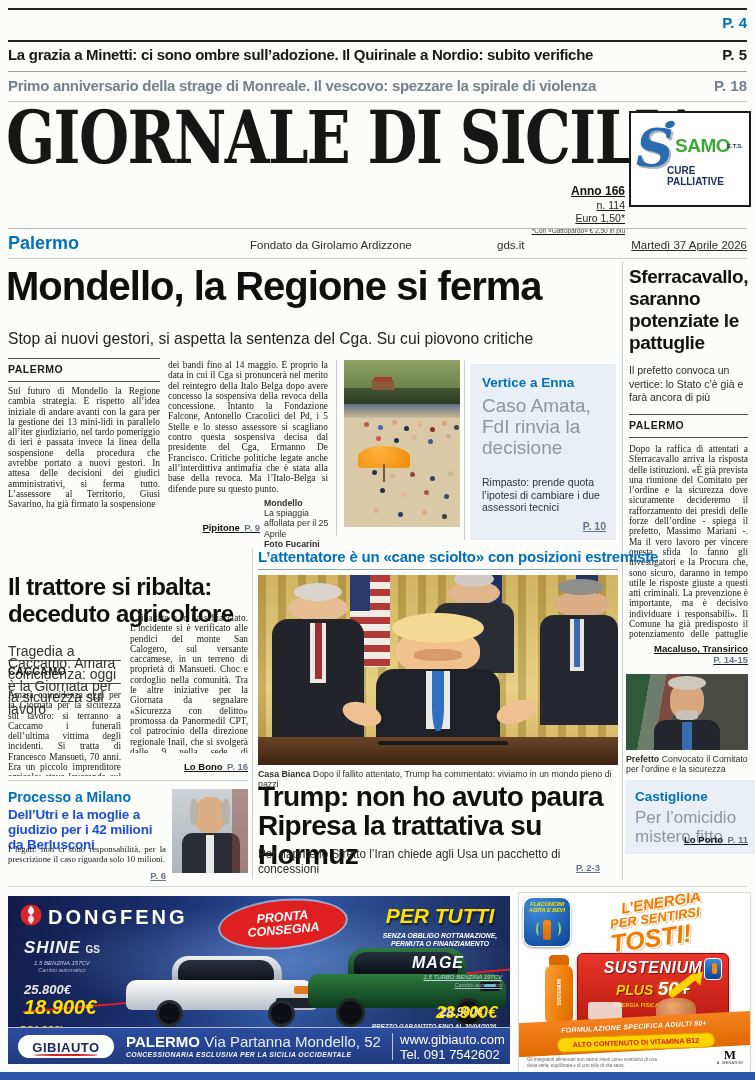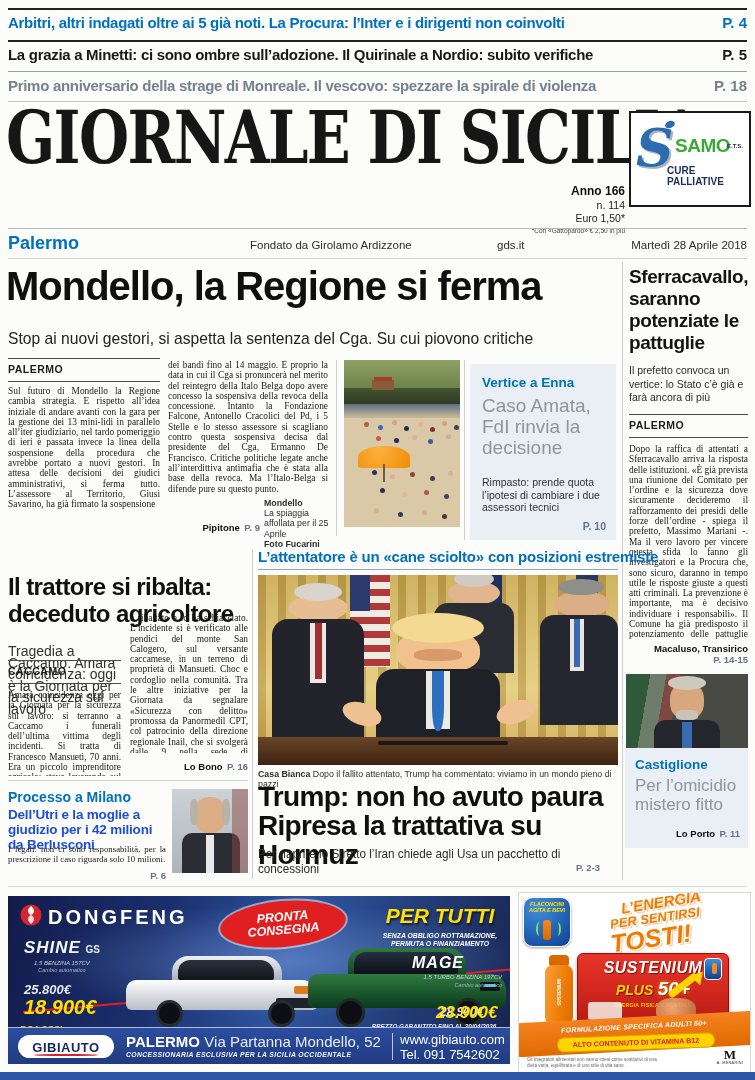--- a/index.html
+++ b/index.html
@@ -1,20 +1,20 @@
 <!DOCTYPE html>
 <html lang="it"><head>
 <meta charset="utf-8">
 <style>
   html,body{margin:0;padding:0;background:#d8d8d8;}
   .page{position:relative;width:755px;height:1080px;margin:0 auto;background:#fcfcfa;
         font-family:"Liberation Sans",sans-serif;overflow:hidden;color:#151515;}
   .abs{position:absolute;}
   .b{font-weight:700;} .xb{font-weight:800;} .i{font-style:italic;}
-  .r{text-align:right;} .c{text-align:center;}
+  .r{text-align:right;text-decoration:underline;} .c{text-align:center;}
   .hr{position:absolute;}
   .k{color:#0071bc;font-weight:800;}
   .gray-head{color:#8f969b;}
   .sec{font:700 10.5px/1 "Liberation Sans",sans-serif;letter-spacing:.5px;color:#1b1b1b;
        border-top:1px solid #4a4a4a;border-bottom:1px solid #4a4a4a;padding:5px 0 6px;}
   .body{font:400 9.4px/10.3px "Liberation Serif","DejaVu Serif",serif;text-align:justify;color:#191919;overflow:hidden;}
   .byl{font:700 9.5px "Liberation Sans",sans-serif;color:#101010;}
   .pg{color:#64748b;font-weight:700;}
   .cap{font:400 8.8px/10.2px "Liberation Sans",sans-serif;color:#2e2e2e;}
   .box{background:#e9eff4;}
@@ -24,21 +24,20 @@
   .strike::after{content:"";position:absolute;left:-2px;right:-2px;top:45%;height:2px;background:#e02020;transform:rotate(-5deg);}
   .dots{position:absolute;width:5px;height:5px;border-radius:50%;}
 </style>
 </head>
 <body>
 
 <div class="page">
 
   <div class="hr" style="left:8px;top:8px;width:739px;height:2px;background:#222;"></div>
   <div class="abs" style="left:8px;top:14px;width:739px;">
-    <span class="xb" style="font-size:15px;letter-spacing:-.3px;color:#0071bc;">Arbitri, altri indagati oltre ai 5 già noti. La Procura: l’Inter e i dirigenti non coinvolti</span>
     <span class="xb abs" style="right:0;top:0;font-size:15px;color:#0071bc;">P. 4</span>
   </div>
   <div class="hr" style="left:8px;top:40px;width:739px;height:2px;background:#222;"></div>
   <div class="abs" style="left:8px;top:46px;width:739px;">
     <span class="xb" style="font-size:15px;letter-spacing:-.3px;color:#181818;">La grazia a Minetti: ci sono ombre sull’adozione. Il Quirinale a Nordio: subito verifiche</span>
     <span class="xb abs" style="right:0;top:0;font-size:15px;color:#181818;">P. 5</span>
   </div>
   <div class="hr" style="left:8px;top:71px;width:739px;height:1px;background:#97a0a7;"></div>
   <div class="abs" style="left:8px;top:77px;width:739px;">
     <span class="xb" style="font-size:15px;letter-spacing:-.3px;color:#75828d;">Primo anniversario della strage di Monreale. Il vescovo: spezzare la spirale di violenza</span>
@@ -61,21 +60,21 @@
     <div style="font-size:10.5px;color:#222;margin-top:1px;">n. 114</div>
     <div style="font-size:10.5px;color:#222;margin-top:1px;">Euro 1,50*</div>
     <div style="font-size:6.5px;color:#444;margin-top:3px;">*Con «Gattopardo» € 2,50 in più</div>
   </div>
 
   <div class="hr" style="left:8px;top:228px;width:739px;height:1px;background:#b4bac0;"></div>
 
   <div class="abs xb" style="left:8px;top:233px;font-size:18px;color:#0071bc;">Palermo</div>
   <div class="abs" style="left:250px;top:239px;font-size:11.5px;color:#2c2c2c;">Fondato da Girolamo Ardizzone</div>
   <div class="abs" style="left:497px;top:239px;font-size:11.5px;color:#2c2c2c;">gds.it</div>
-  <div class="abs r" style="left:567px;top:239px;width:180px;font-size:11.5px;color:#2c2c2c;">Martedì 28 Aprile 2018</div>
+  <div class="abs r" style="left:567px;top:239px;width:180px;font-size:11.5px;color:#2c2c2c;">Martedì 37 Aprile 2026</div>
   <div class="hr" style="left:8px;top:258px;width:739px;height:1px;background:#ccd1d5;"></div>
 
   <div class="abs" style="left:6px;top:264px;width:612px;font-size:40px;font-weight:800;letter-spacing:-1px;color:#0f0f0f;">Mondello, la Regione si ferma</div>
   <div class="abs" style="left:8px;top:329px;width:660px;font-size:17px;color:#232323;transform:scaleX(.92);transform-origin:left top;">Stop ai nuovi gestori, si aspetta la sentenza del Cga. Su cui piovono critiche</div>
 
   <div class="abs sec" style="left:8px;top:358px;width:152px;">PALERMO</div>
   <div class="abs body" style="left:8px;top:386px;width:152px;height:150px;">Sul futuro di Mondello la Regione cambia strategia. E rispetto all’idea iniziale di andare avanti con la gara per la gestione dei 13 mini-lidi in parallelo all’iter giudiziario, nel tardo pomeriggio di ieri è passata invece la linea della sospensione della procedura che avrebbe portato a nuovi gestori. In attesa delle decisioni dei giudici amministrativi, si ferma tutto. L’assessore al Territorio, Giusi Savarino, ha già firmato la sospensione</div>
   <div class="abs body" style="left:168px;top:360px;width:160px;height:150px;">dei bandi fino al 14 maggio. È proprio la data in cui il Cga si pronuncerà nel merito del reintegro della Italo Belga dopo avere concesso la sospensiva della revoca della concessione. Intanto la Fondazione Falcone, Antonello Cracolici del Pd, i 5 Stelle e lo stesso assessore si scagliano contro questa sospensiva decisa dal presidente del Cga, Ermanno De Francisco. Critiche politiche legate anche all’interdittiva antimafia che è stata alla base della revoca. Ma l’Italo-Belga si difende pure su questo punto.</div>
   <div class="abs r" style="left:168px;top:517px;width:92px;">
     <span class="byl">Pipitone</span>
@@ -123,21 +122,21 @@
     <div class="abs" style="left:42px;top:2px;width:38px;height:14px;border-radius:50%;background:#cfc8bd;"></div>
     <div class="abs" style="left:50px;top:36px;width:22px;height:10px;background:#c9c2b8;border-radius:30%;"></div>
     <div class="abs" style="left:28px;top:46px;width:66px;height:30px;border-radius:12px 12px 0 0;background:#23262c;"></div>
     <div class="abs" style="left:56px;top:48px;width:10px;height:28px;background:#3a6bb0;"></div>
   </div>
   <div class="abs cap" style="left:626px;top:754px;width:122px;">
     <span class="b">Prefetto</span>
     <span>Convocato il Comitato per l’ordine e la sicurezza</span>
   </div>
 
-  <div class="abs box" style="left:625px;top:748px;width:123px;height:100px;">
+  <div class="abs box" style="left:625px;top:780px;width:123px;height:74px;padding-left:8px;">
     <div class="abs k" style="left:10px;top:9px;font-size:13.5px;">Castiglione</div>
     <div class="abs gray-head" style="left:10px;top:28px;width:105px;font-size:17px;line-height:19px;">Per l’omicidio mistero fitto</div>
     <div class="abs r" style="right:8px;bottom:7px;">
       <span class="byl" style="font-size:9.5px;">Lo Porto</span>
       <span class="byl pg" style="font-size:9.5px;">P. 11</span>
     </div>
   </div>
 
   <div class="vline" style="left:252px;top:549px;height:330px;"></div>
   <div class="abs xb" style="left:8px;top:573px;width:240px;font-size:24px;line-height:27px;letter-spacing:-.6px;color:#101010;">Il trattore si ribalta: deceduto agricoltore</div>

